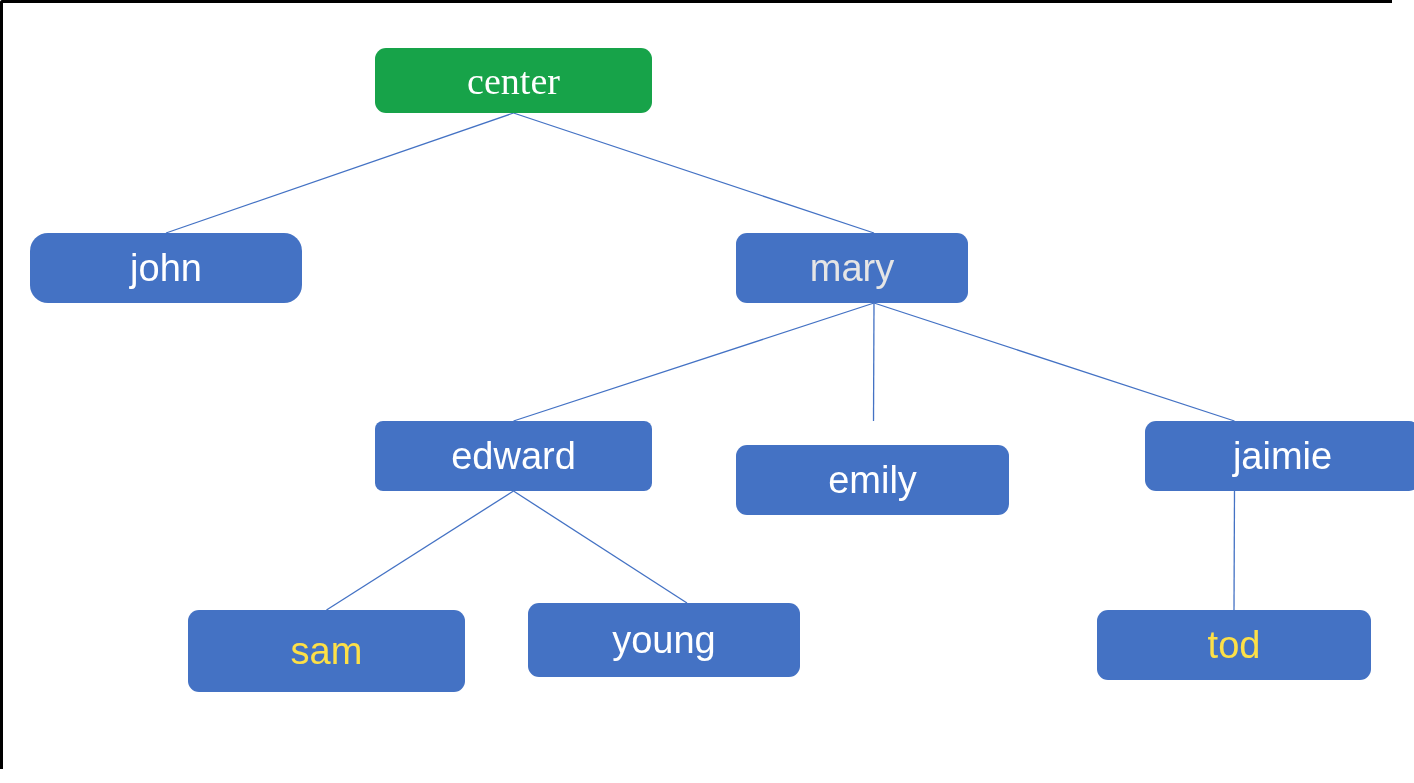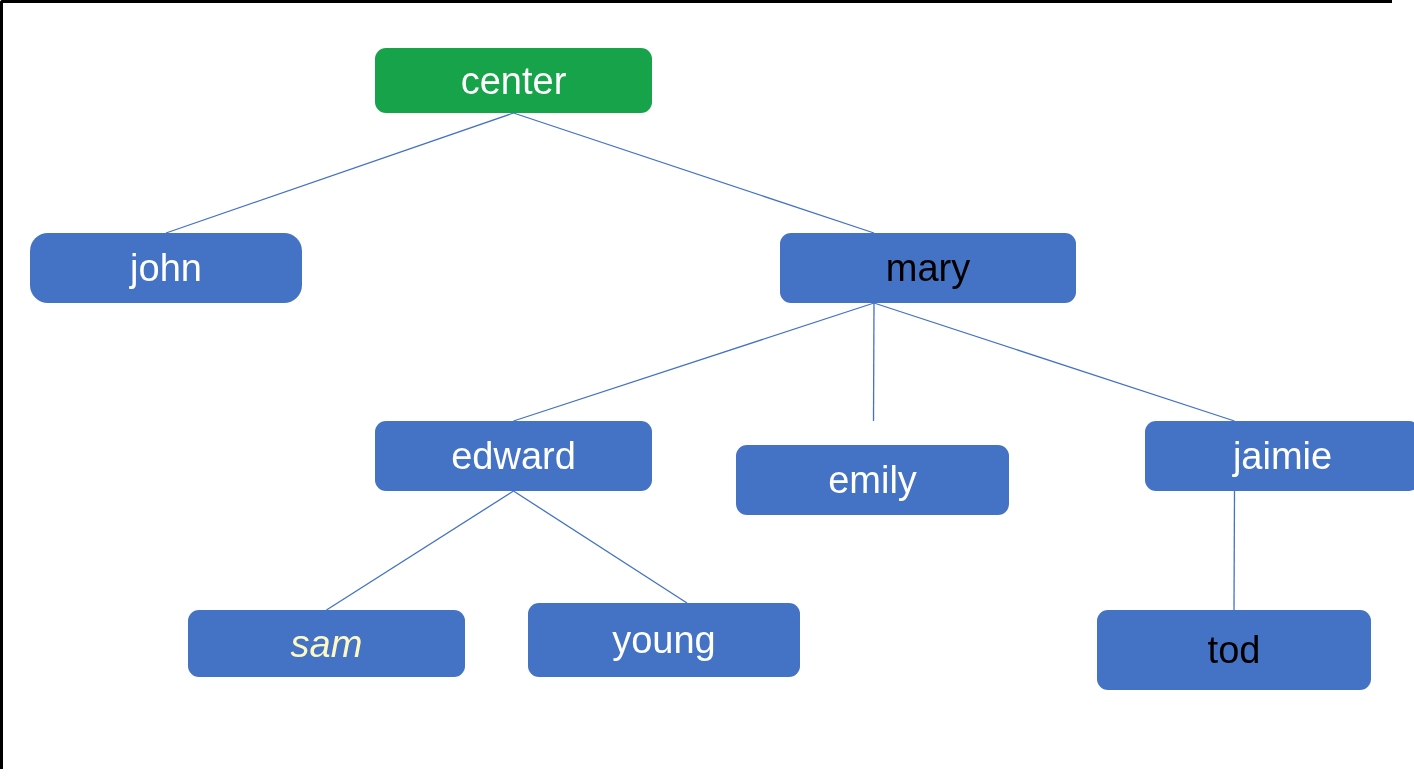--- a/index.html
+++ b/index.html
@@ -52,41 +52,41 @@
       <line x1="874" y1="303" x2="513.5" y2="421" stroke="#4472c4" stroke-width="1.3"></line>
       <line x1="874" y1="303" x2="873.5" y2="421" stroke="#4472c4" stroke-width="1.3"></line>
       <line x1="874" y1="303" x2="1234.5" y2="421" stroke="#4472c4" stroke-width="1.3"></line>
       <line x1="513.5" y1="491" x2="326.5" y2="610" stroke="#4472c4" stroke-width="1.3"></line>
       <line x1="513.5" y1="491" x2="687" y2="603" stroke="#4472c4" stroke-width="1.3"></line>
       <line x1="1234.5" y1="491" x2="1234" y2="610" stroke="#4472c4" stroke-width="1.3"></line>
     </svg>
   <div id="frame-top" class="frame-line" style="width: 1392px; height: 3px; background: rgb(0, 0, 0);"></div>
   <div id="frame-left" class="frame-line" style="height: 769px; width: 3px; background: rgb(0, 0, 0);"></div>
   <div id="nodes">
-      <div class="tree-node" style="left: 375px; top: 48px; width: 277px; height: 65px; background: rgb(23, 163, 73); color: rgb(255, 255, 255);">
+      <div class="tree-node" style="left: 375px; top: 48px; width: 277px; height: 65px; background: rgb(23, 163, 73); color: rgb(255, 255, 255); font-family: Liberation Serif, serif;">
         <span>center</span>
       </div>
       <div class="tree-node" style="left: 30px; top: 233px; width: 272px; height: 70px; background: rgb(68, 114, 196); color: rgb(255, 255, 255); border-radius: 18px;">
         <span>john</span>
       </div>
-      <div class="tree-node" style="left: 736px; top: 233px; width: 296px; height: 70px; background: rgb(68, 114, 196); color: #000000; margin-left: 44px;">
+      <div class="tree-node" style="left: 736px; top: 233px; width: 232px; height: 70px; background: rgb(68, 114, 196); color: #e5e5e5;">
         <span>mary</span>
       </div>
-      <div class="tree-node" style="left: 375px; top: 421px; width: 277px; height: 70px; background: rgb(68, 114, 196); color: rgb(255, 255, 255);">
+      <div class="tree-node" style="left: 375px; top: 421px; width: 277px; height: 70px; background: rgb(68, 114, 196); color: rgb(255, 255, 255); border-radius: 8px;">
         <span>edward</span>
       </div>
       <div class="tree-node" style="left: 736px; top: 445px; width: 273px; height: 70px; background: rgb(68, 114, 196); color: rgb(255, 255, 255);">
         <span>emily</span>
       </div>
       <div class="tree-node" style="left: 1097px; top: 421px; width: 275px; height: 70px; background: rgb(68, 114, 196); color: rgb(255, 255, 255); margin-left: 48px;">
         <span>jaimie</span>
       </div>
-      <div class="tree-node" style="left: 188px; top: 610px; width: 277px; height: 67px; background: rgb(68, 114, 196); color: #fef9c3; font-style: italic;">
+      <div class="tree-node" style="left: 188px; top: 610px; width: 277px; height: 82px; background: rgb(68, 114, 196); color: #fde047;">
         <span>sam</span>
       </div>
       <div class="tree-node" style="left: 528px; top: 603px; width: 272px; height: 74px; background: rgb(68, 114, 196); color: rgb(255, 255, 255);">
         <span>young</span>
       </div>
-      <div class="tree-node" style="left: 1097px; top: 610px; width: 274px; height: 80px; background: rgb(68, 114, 196); color: #000000;">
+      <div class="tree-node" style="left: 1097px; top: 610px; width: 274px; height: 70px; background: rgb(68, 114, 196); color: #fde047;">
         <span>tod</span>
       </div>
     </div>
 </div>
 
 </body></html>

